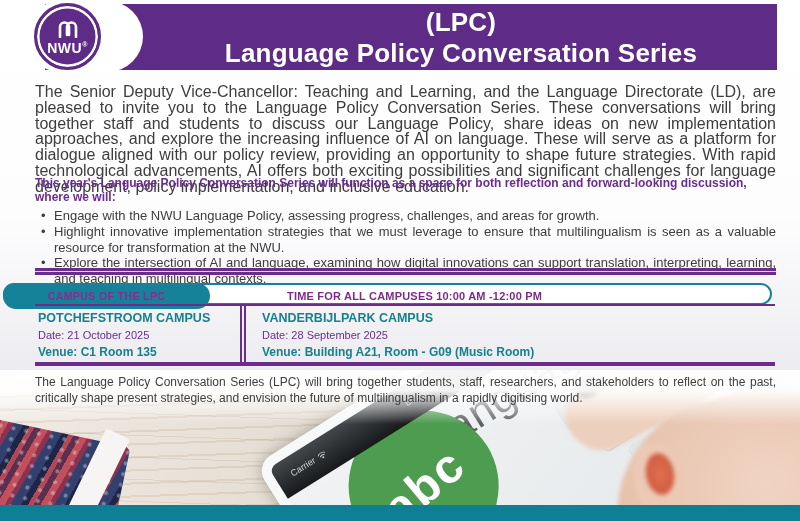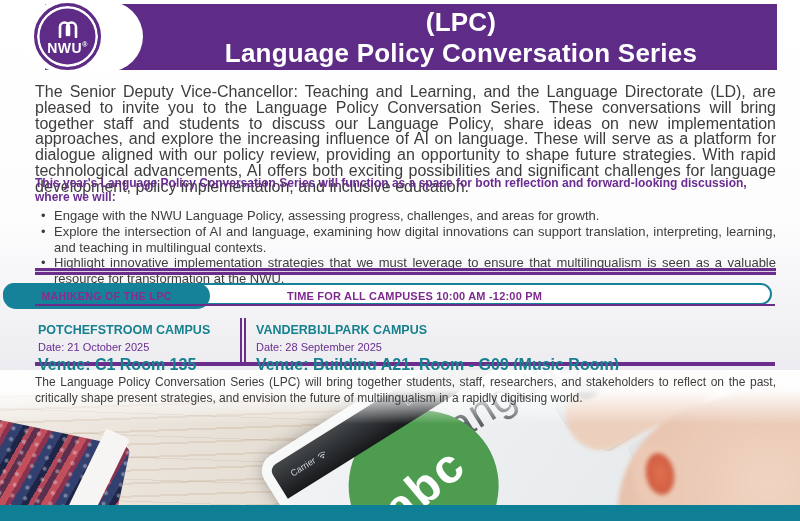--- a/index.html
+++ b/index.html
@@ -40,27 +40,27 @@
   .details .pill{position:absolute;inset:0;background:#fff;border:2px solid #15829a;border-radius:13px;}
   .details .tab{position:absolute;left:0;top:0;width:207px;height:26px;background:#15829a;border-radius:13px;
                 display:flex;align-items:center;justify-content:center;
                 color:#8e2a8e;font-weight:bold;font-size:10.5px;letter-spacing:.4px;}
   .details .time{position:absolute;left:284px;top:0;height:26px;display:flex;align-items:center;
                  color:#7c2a8c;font-weight:bold;font-size:11px;letter-spacing:.2px;}
 
   
   .campuses{position:absolute;left:35px;top:304px;width:740px;border-top:2px solid #6b2d8b;
             border-bottom:4px solid #6b2d8b;display:flex;height:56px;}
-  .campus{padding-top:5px;box-sizing:border-box;margin-top:12px;}
+  .campus{padding-top:5px;box-sizing:border-box;}
   .campus.c1{width:205px;padding-left:3px;}
   .campus.c2{width:235px;border-left:6px double #6b2d8b;padding-left:11px;}
-  .campus.c3{flex:1;border-left:6px double #6b2d8b;padding-left:10px;}
+  .campus.c3{flex:1;border-left:6px double #6b2d8b;padding-left:16px;}
   .campus-name{color:#16808f;font-weight:bold;font-size:12.5px;line-height:15px;}
   .campus-date{color:#6a2c8e;font-weight:normal;font-size:11px;line-height:15px;margin-top:2px;}
-  .campus-venue{color:#16808f;font-weight:bold;font-size:16px;line-height:15px;margin-top:2px;}
+  .campus-venue{color:#16808f;font-weight:bold;font-size:12px;line-height:15px;margin-top:2px;}
 
   
   .photo{position:absolute;left:0;top:370px;width:800px;height:135px;overflow:hidden;
          background:linear-gradient(100deg,#efeae3,#e3dbd0 45%,#ece6de);}
   .wood{position:absolute;inset:0;
         background:repeating-linear-gradient(178deg,rgba(160,118,72,.14) 0 2px,rgba(0,0,0,0) 2px 13px),
                    repeating-linear-gradient(182deg,rgba(120,85,50,.10) 0 1px,rgba(0,0,0,0) 1px 22px);}
   .photo-fade{position:absolute;left:0;top:0;width:100%;height:54px;z-index:25;
               background:linear-gradient(180deg,rgba(255,255,255,.95) 0 38%,rgba(255,255,255,0) 100%);}
   .closing{position:absolute;left:35px;top:4px;width:741px;z-index:30;font-size:12px;line-height:16px;
@@ -132,30 +132,30 @@
       <div class="logo-text"><span>NWU</span><span class="logo-reg">®</span></div>
     </div>
   </div>
 
   <div class="intro">The Senior Deputy Vice-Chancellor: Teaching and Learning, and the Language Directorate (LD), are pleased to invite you to the Language Policy Conversation Series. These conversations will bring together staff and students to discuss our Language Policy, share ideas on new implementation approaches, and explore the increasing influence of AI on language. These will serve as a platform for dialogue aligned with our policy review, providing an opportunity to shape future strategies. With rapid technological advancements, AI offers both exciting possibilities and significant challenges for language development, policy implementation, and inclusive education.</div>
 
   <div class="focus">
     <div class="focus-heading">This year's Language Policy Conversation Series will function as a space for both reflection and forward-looking discussion, where we will:</div>
     <ul>
       <li>Engage with the NWU Language Policy, assessing progress, challenges, and areas for growth.</li>
+      <li>Highlight innovative implementation strategies that we must leverage to ensure that multilingualism is seen as a valuable resource for transformation at the NWU.</li>
       <li>Explore the intersection of AI and language, examining how digital innovations can support translation, interpreting, learning, and teaching in multilingual contexts.</li>
-      <li>Highlight innovative implementation strategies that we must leverage to ensure that multilingualism is seen as a valuable resource for transformation at the NWU.</li>
     </ul>
   </div>
 
   <div class="rule"></div>
 
   <div class="details">
     <div class="pill"></div>
-    <div class="tab">MAHIKENG OF THE LPC</div>
+    <div class="tab">CAMPUS OF THE LPC</div>
     <div class="time">TIME FOR ALL CAMPUSES 10:00 AM -12:00 PM</div>
   </div>
 
   <div class="campuses">
     <div class="campus c1">
       <div class="campus-name">POTCHEFSTROOM CAMPUS</div>
       <div class="campus-date">Date: 21 October 2025</div>
       <div class="campus-venue">Venue: C1 Room 135</div>
     </div>
     <div class="campus c3">

